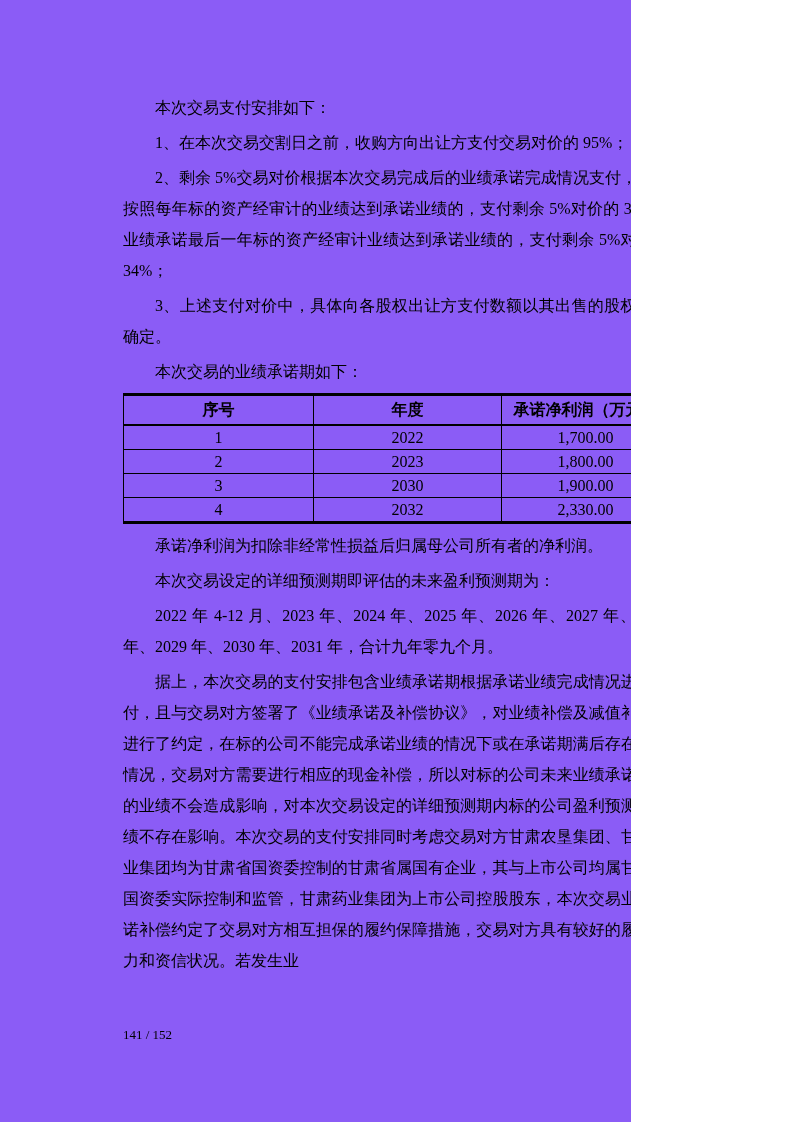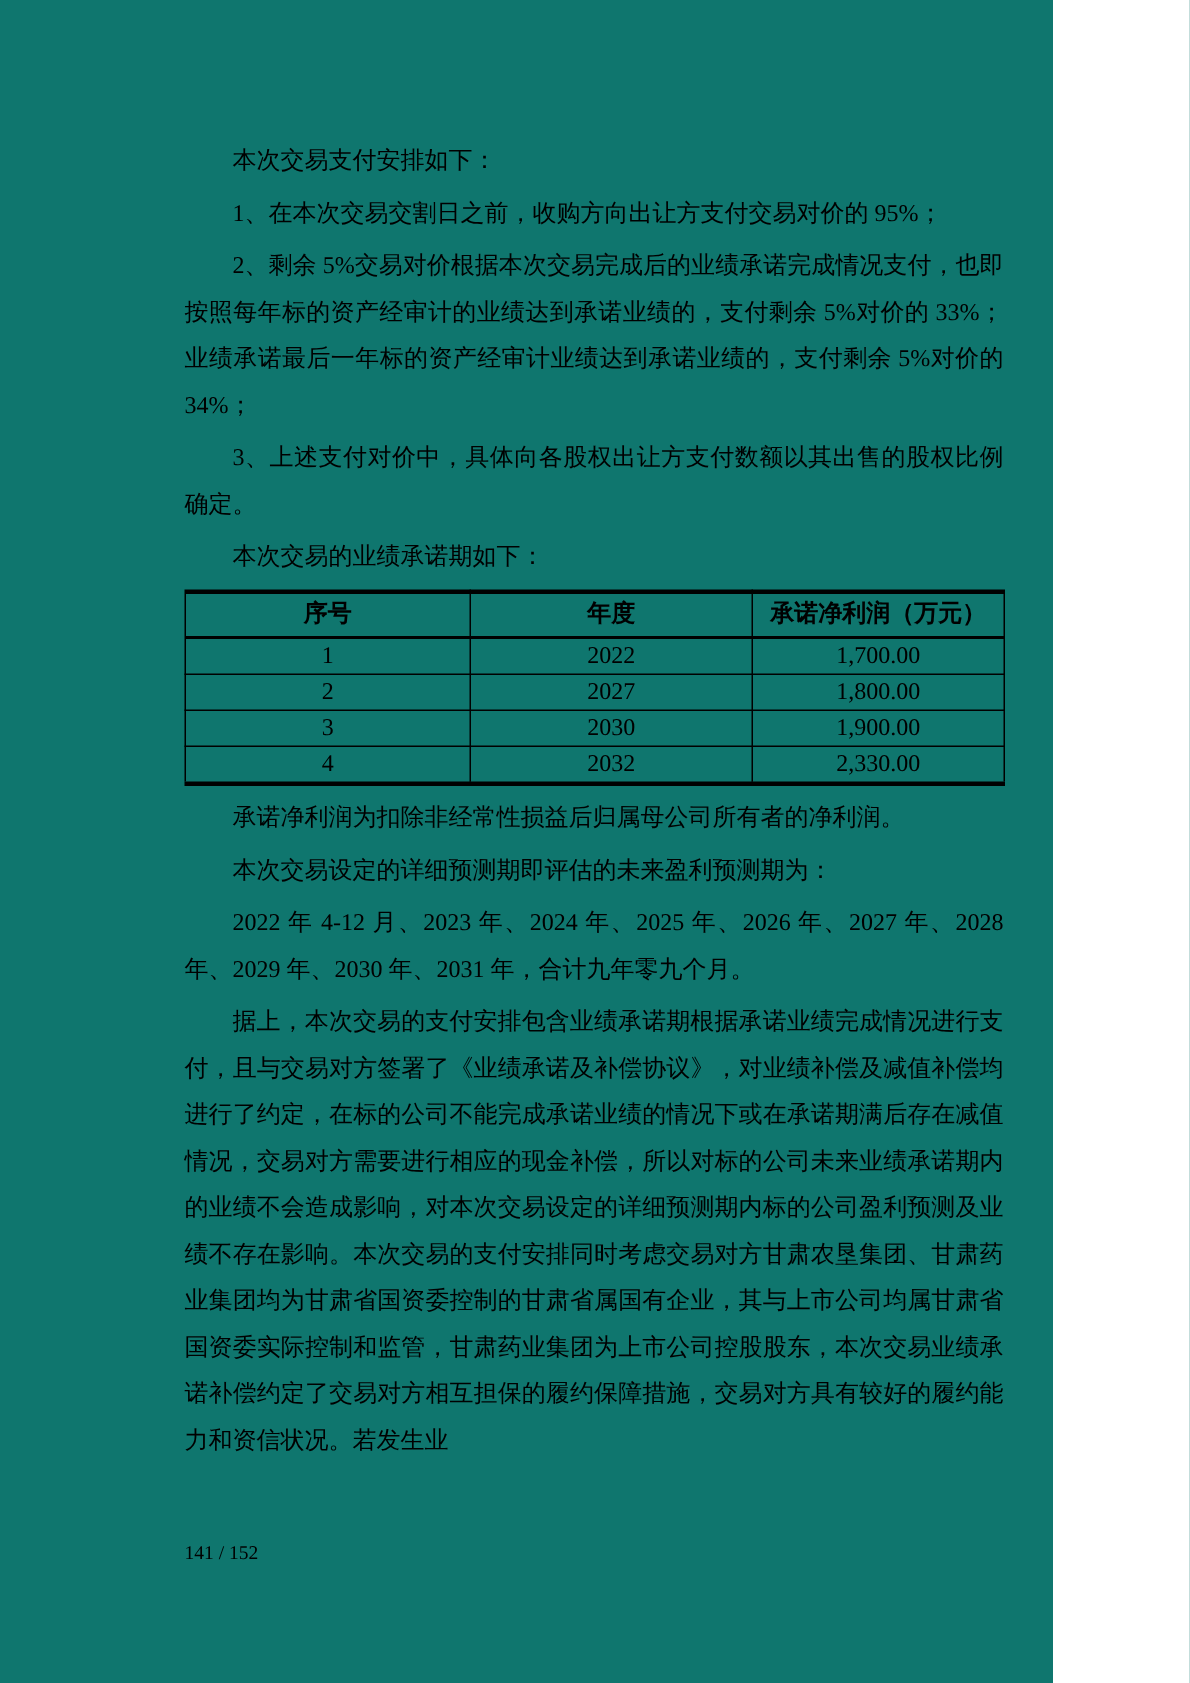--- a/index.html
+++ b/index.html
@@ -2,23 +2,23 @@
 <html><head>
 <meta charset="utf-8">
 <style>
   html, body {
     margin: 0;
     padding: 0;
     background: #ffffff;
   }
   .page {
     position: relative;
-    width: 702px;
+    width: 631px;
     height: 1122px;
-    background: #0f766e;
+    background: #8b5cf6;
     color: #000000;
     font-family: "Liberation Serif", "DejaVu Serif", serif;
     font-size: 16px;
     overflow: hidden;
   }
   .content {
     position: absolute;
     left: 123px;
     top: 92px;
     width: 546px;
@@ -101,21 +101,21 @@
         </tr>
       </thead>
       <tbody>
         <tr>
           <td>1</td>
           <td>2022</td>
           <td>1,700.00</td>
         </tr>
         <tr>
           <td>2</td>
-          <td>2027</td>
+          <td>2023</td>
           <td>1,800.00</td>
         </tr>
         <tr>
           <td>3</td>
           <td>2030</td>
           <td>1,900.00</td>
         </tr>
         <tr>
           <td>4</td>
           <td>2032</td>

